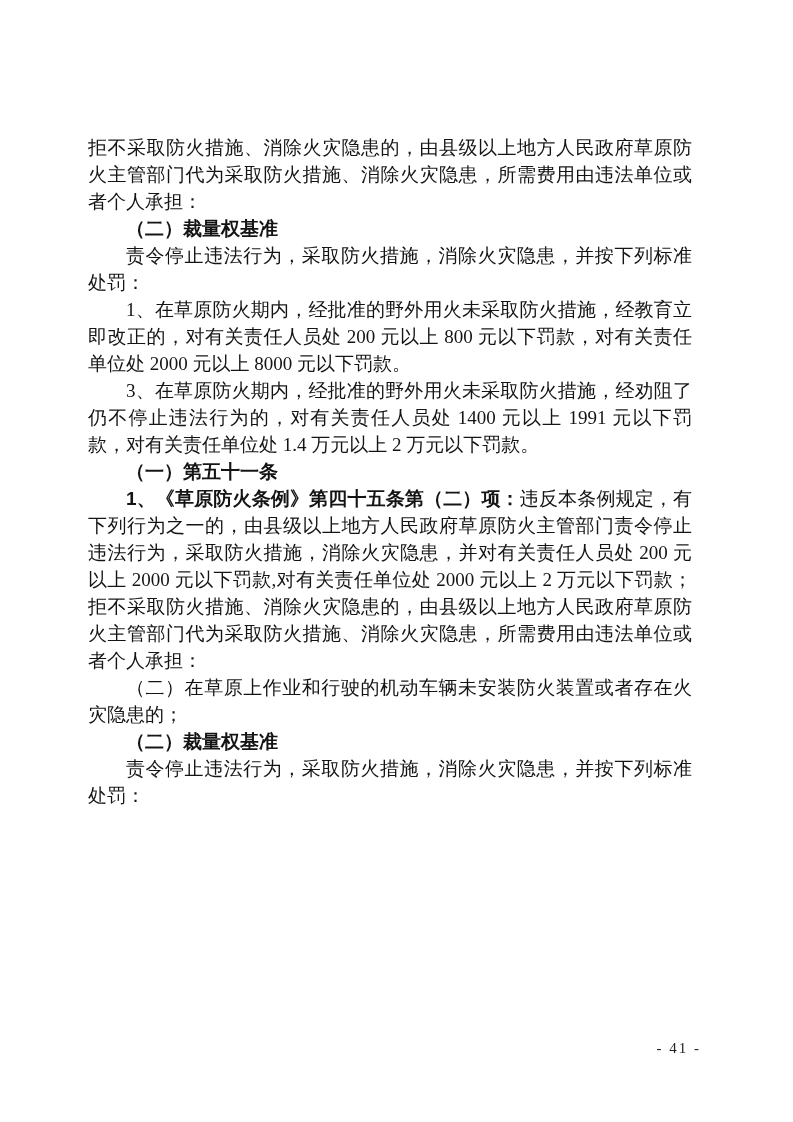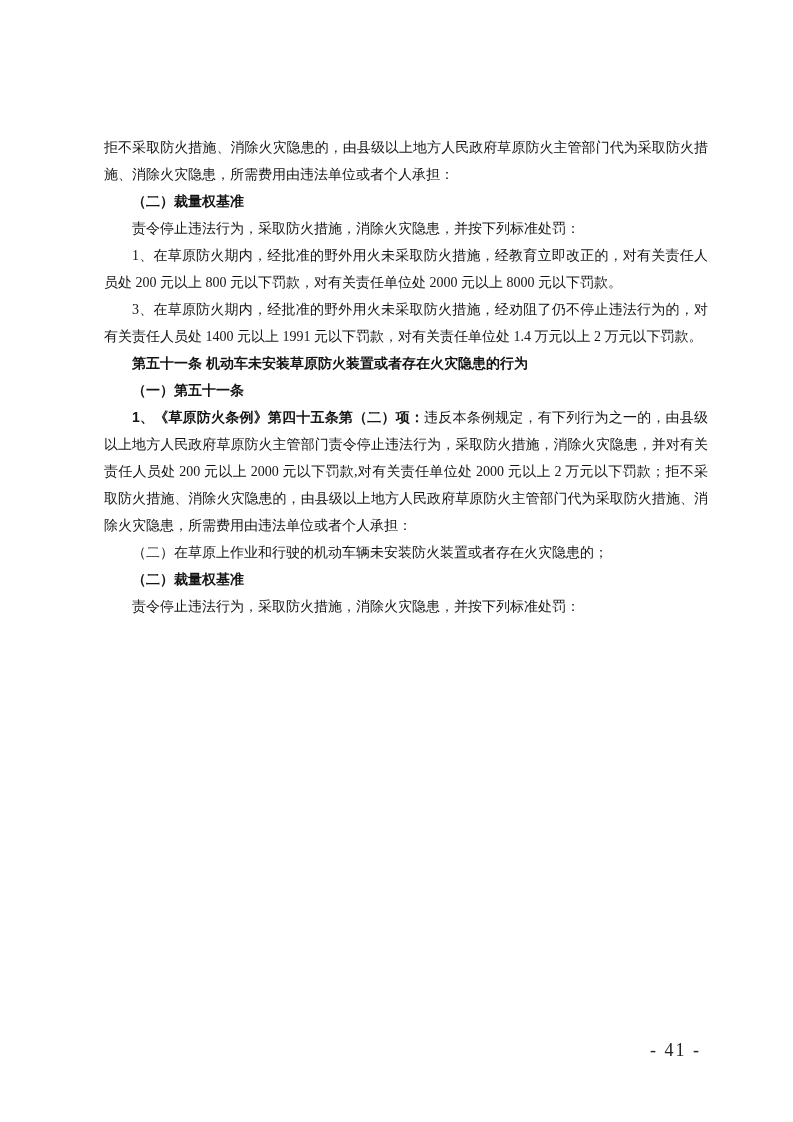--- a/index.html
+++ b/index.html
@@ -7,56 +7,55 @@
     width: 793px;
     height: 1122px;
     background: #ffffff;
     position: relative;
     font-family: "Liberation Serif", "DejaVu Serif", serif;
     color: #141414;
     overflow: hidden;
   }
   .doc-body {
     position: absolute;
-    left: 104px;
+    left: 88px;
     top: 134px;
     width: 604px;
-    font-size: 14px;
+    font-size: 19px;
     line-height: 27px;
     text-align: justify;
   }
   .para {
     margin: 0;
     text-indent: 2em;
   }
   .para.noindent { text-indent: 0; }
   .bold {
     font-weight: bold;
     font-family: Liberation Sans, sans-serif;
   }
   .page-number {
     position: absolute;
     right: 92px;
     top: 1040px;
-    font-size: 18px;
+    font-size: 15px;
     letter-spacing: 2px;
     color: #222222;
     font-family: "Liberation Serif", "DejaVu Serif", serif;
   }
 </style>
 </head>
 <body>
 
 <div class="doc-body" id="doc-body">
     <p class="para noindent">拒不采取防火措施、消除火灾隐患的，由县级以上地方人民政府草原防火主管部门代为采取防火措施、消除火灾隐患，所需费用由违法单位或者个人承担：</p>
     <p class="para bold">（二）裁量权基准</p>
     <p class="para">责令停止违法行为，采取防火措施，消除火灾隐患，并按下列标准处罚：</p>
     <p class="para">1、在草原防火期内，经批准的野外用火未采取防火措施，经教育立即改正的，对有关责任人员处 200 元以上 800 元以下罚款，对有关责任单位处 2000 元以上 8000 元以下罚款。</p>
     <p class="para">3、在草原防火期内，经批准的野外用火未采取防火措施，经劝阻了仍不停止违法行为的，对有关责任人员处 1400 元以上 1991 元以下罚款，对有关责任单位处 1.4 万元以上 2 万元以下罚款。</p>
-    <p class="para bold">第五十一条 机动车未安装草原防火装置或者存在火灾隐患的行为</p>
     <p class="para bold">（一）第五十一条</p>
     <p class="para"><span class="bold">1、《草原防火条例》第四十五条第（二）项：</span>违反本条例规定，有下列行为之一的，由县级以上地方人民政府草原防火主管部门责令停止违法行为，采取防火措施，消除火灾隐患，并对有关责任人员处 200 元以上 2000 元以下罚款,对有关责任单位处 2000 元以上 2 万元以下罚款；拒不采取防火措施、消除火灾隐患的，由县级以上地方人民政府草原防火主管部门代为采取防火措施、消除火灾隐患，所需费用由违法单位或者个人承担：</p>
     <p class="para">（二）在草原上作业和行驶的机动车辆未安装防火装置或者存在火灾隐患的；</p>
     <p class="para bold">（二）裁量权基准</p>
     <p class="para">责令停止违法行为，采取防火措施，消除火灾隐患，并按下列标准处罚：</p>
   </div>
 
 <div class="page-number">- 41 -</div>
 
 </body></html>

